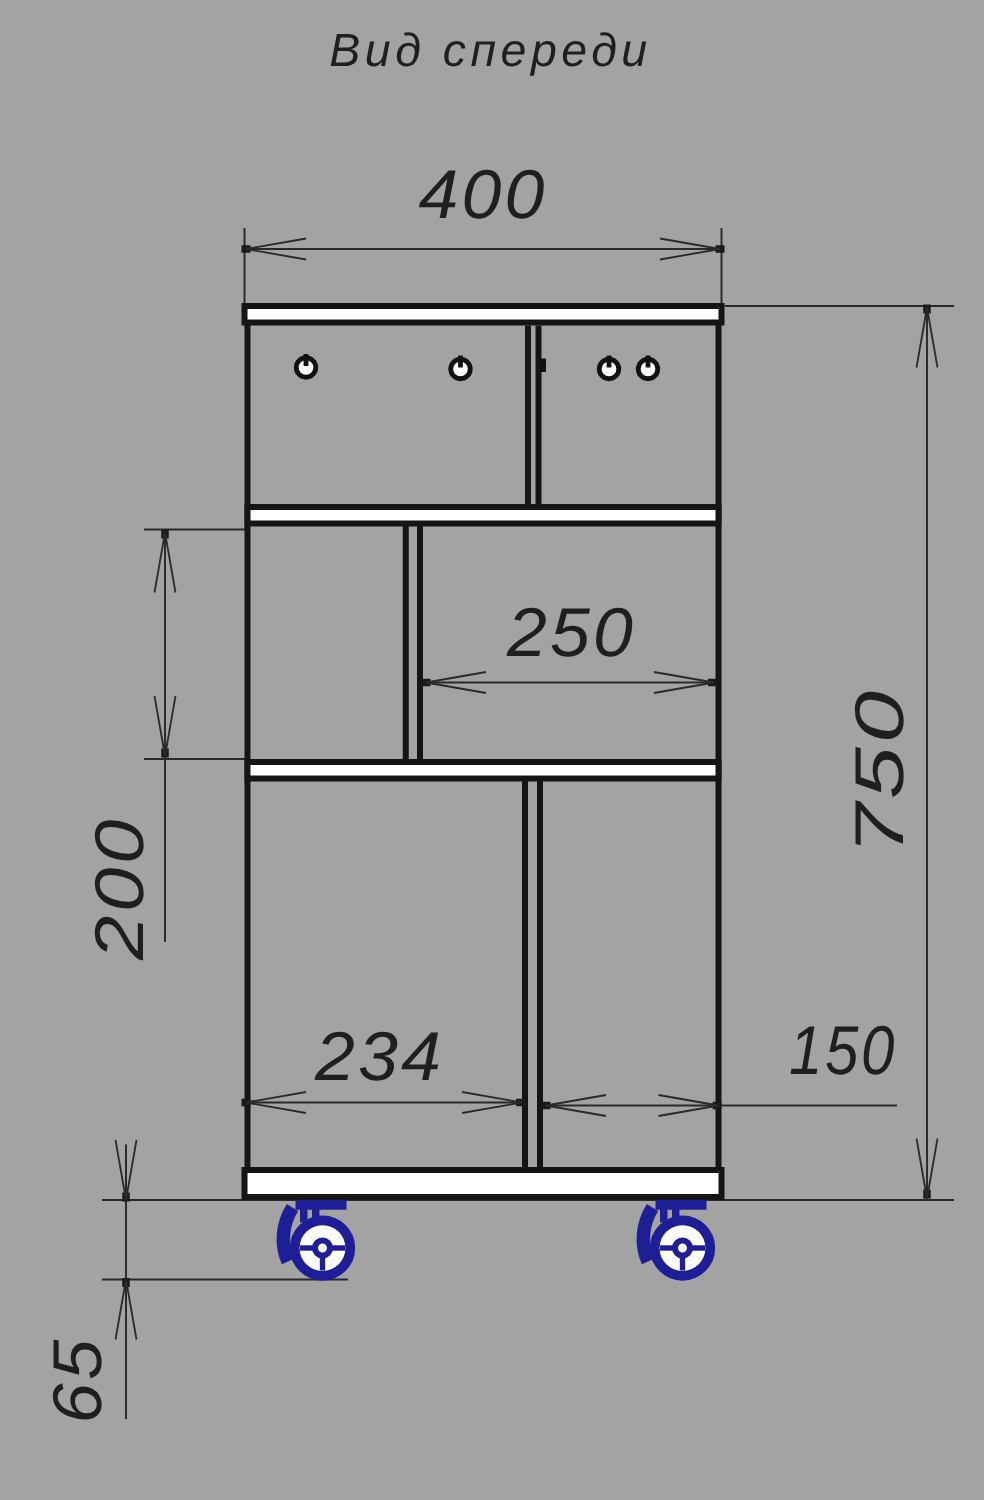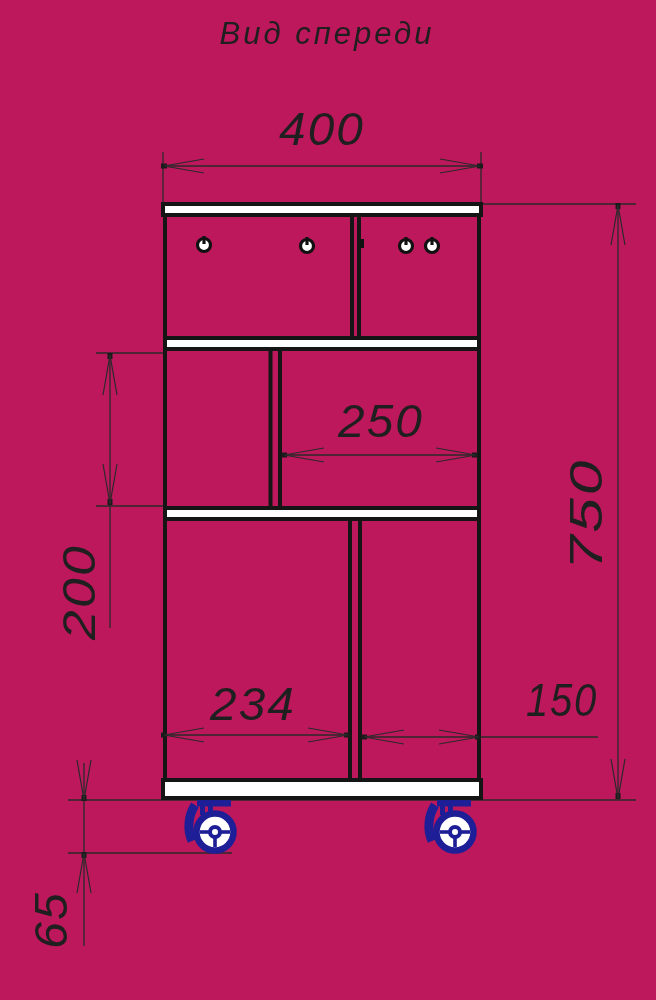--- a/index.html
+++ b/index.html
@@ -7,21 +7,21 @@
     padding: 0;
     background: #ffffff;
     width: 656px;
     height: 1000px;
     font-family: "Liberation Sans", sans-serif;
   }
   .stage {
     position: relative;
     width: 656px;
     height: 1000px;
-    background: #be185d;
+    background: #a3a3a3;
     overflow: hidden;
   }
   svg { display: block; }
   .thin  { stroke: #2a2a2a; stroke-width: 1.3; fill: none; }
   .thick { stroke: #151515; stroke-width: 4;   fill: #ffffff; }
   .thick-line { stroke: #151515; stroke-width: 4; fill: none; }
   .divider    { stroke: #151515; stroke-width: 4; fill: none; }
   .arrow-line { stroke: #2a2a2a; stroke-width: 1.2; fill: none; }
   .tip        { fill: #1a1a1a; stroke: none; }
   .dim-text {

